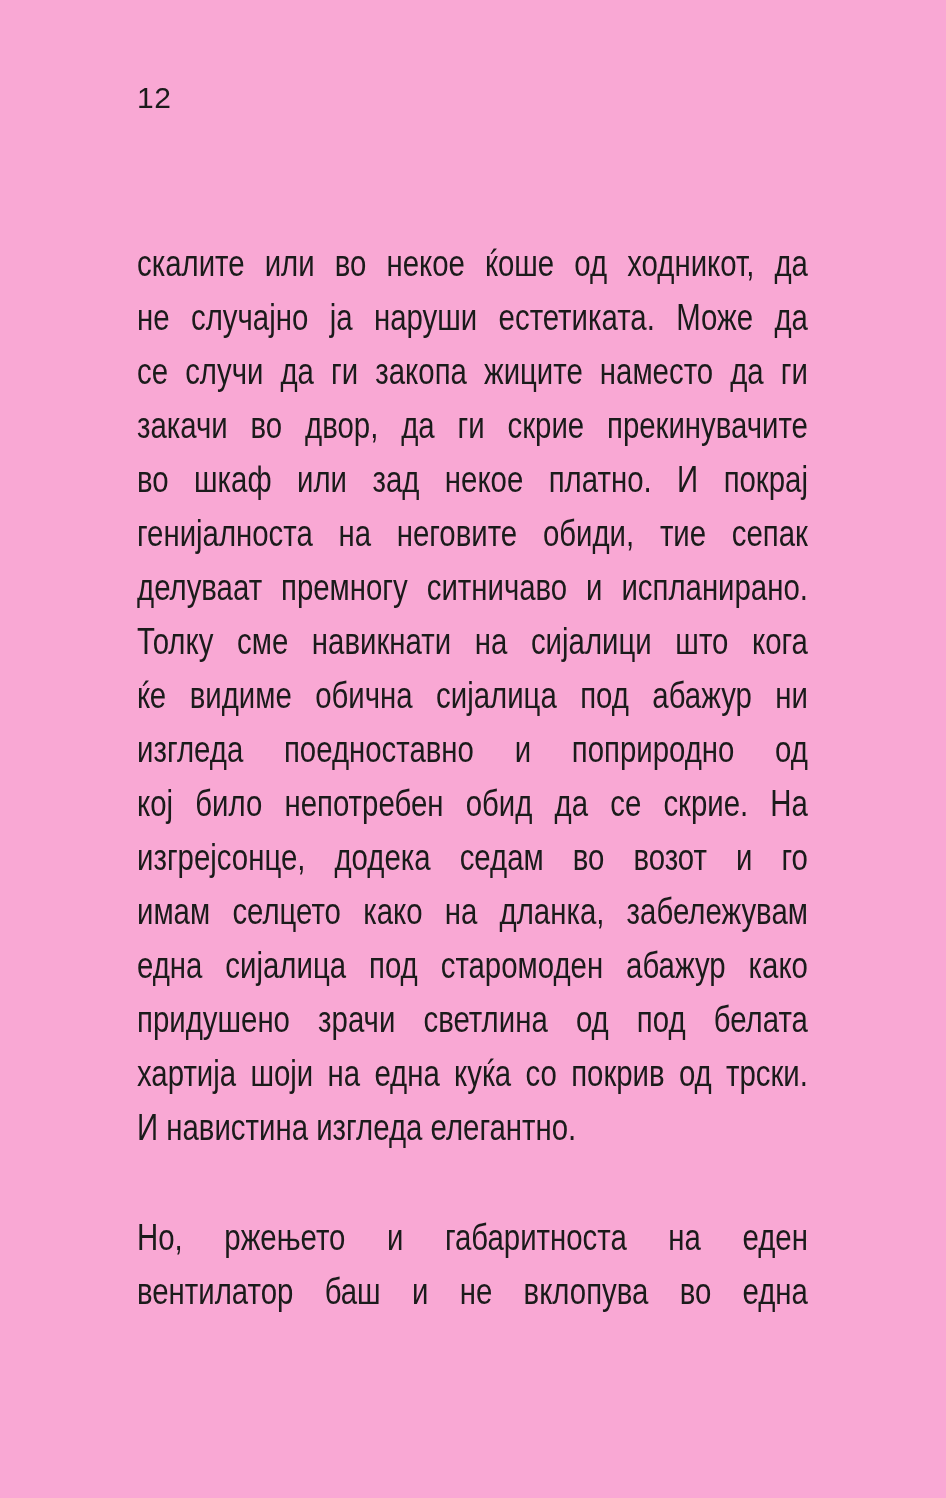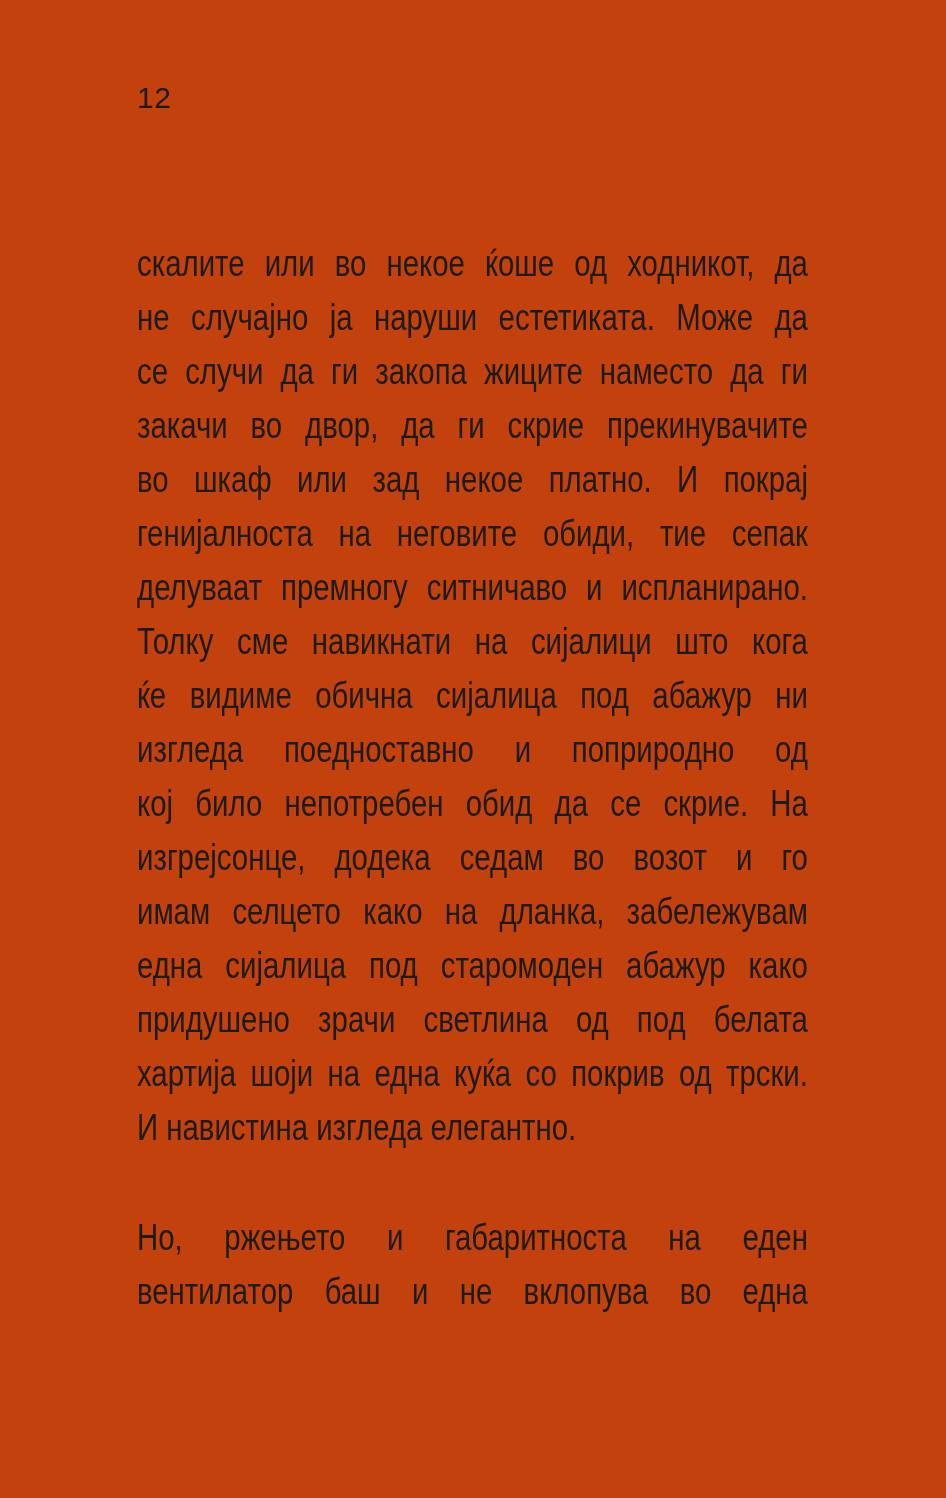--- a/index.html
+++ b/index.html
@@ -4,21 +4,21 @@
 <style>
   html, body {
     margin: 0;
     padding: 0;
     background: #ffffff;
   }
   .page {
     position: relative;
     width: 946px;
     height: 1498px;
-    background: #c2410c;
+    background: #f9a8d4;
     overflow: hidden;
     font-family: "Liberation Sans", "DejaVu Sans", sans-serif;
     color: #1b1b1b;
   }
   .page-number {
     position: absolute;
     left: 137px;
     top: 83px;
     font-size: 30px;
     line-height: 1;

